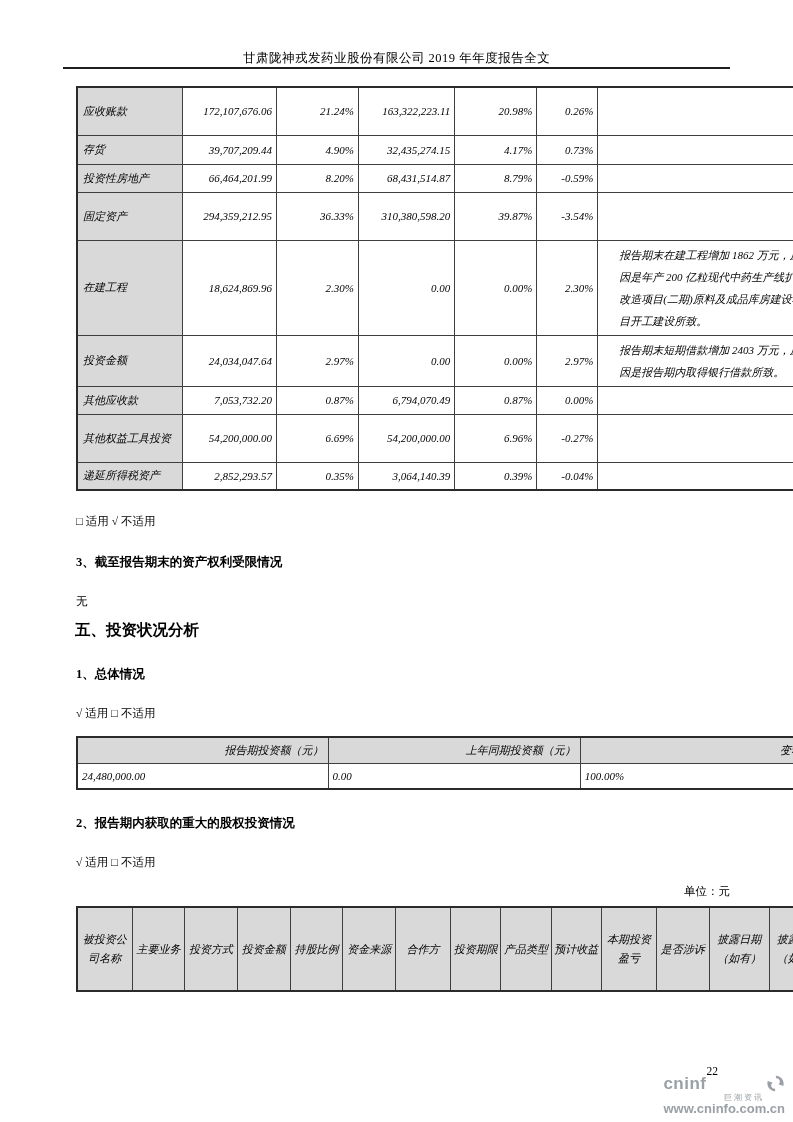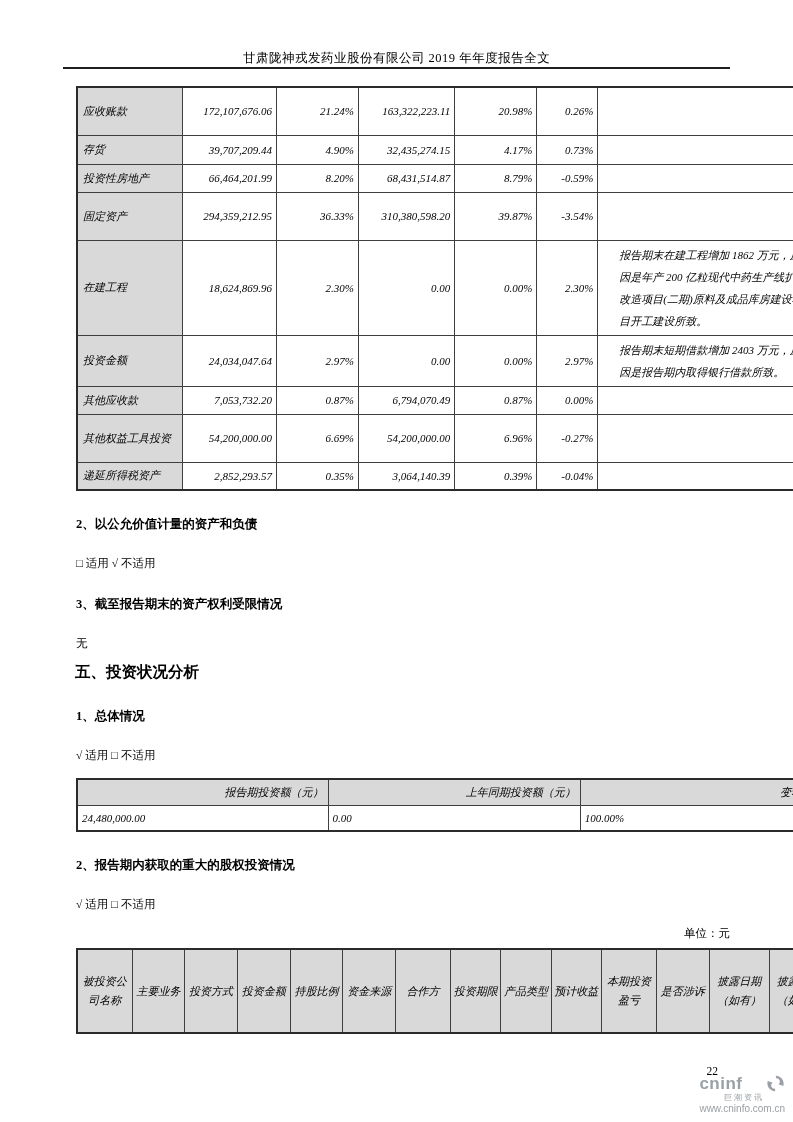--- a/index.html
+++ b/index.html
@@ -48,21 +48,21 @@
     line-height:19px; padding:4px 2px; font-size:11px;
   }
 
   
   .page-num { position:absolute; top:1065px; right:75px; font-size:11.5px; }
   .cninfo { position:absolute; right:8px; top:1074px; text-align:right;
             color:#9aa0a5; font-family:"Liberation Sans","DejaVu Sans",sans-serif; }
   .cninfo-top { display:flex; align-items:center; justify-content:space-between; gap:2px;
                 font-size:17px; font-weight:bold; letter-spacing:0.5px; line-height:18px; }
   .cninfo-cn  { font-size:8px; letter-spacing:2px; margin:0 21px 0 0; line-height:10px; }
-  .cninfo-url { font-size:10px; line-height:12px; }
+  .cninfo-url { font-size:13px; line-height:12px;font-weight:bold; }
   .swirl { width:19px; height:19px; }
 </style>
 </head>
 <body>
 
 <div class="page">
   <div class="content">
 
     <div class="doc-header">甘肃陇神戎发药业股份有限公司 2019 年年度报告全文</div>
 
@@ -154,21 +154,20 @@
           <td class="num">2,852,293.57</td>
           <td class="num">0.35%</td>
           <td class="num">3,064,140.39</td>
           <td class="num">0.39%</td>
           <td class="num">-0.04%</td>
           <td class="note"></td>
         </tr>
       </tbody>
     </table>
 
-    <div class="h-sub">2、以公允价值计量的资产和负债</div>
     <div class="plain">□ 适用 √ 不适用</div>
 
     <div class="h-sub">3、截至报告期末的资产权利受限情况</div>
     <div class="plain">无</div>
 
     <div class="h-main">五、投资状况分析</div>
 
     <div class="h-sub">1、总体情况</div>
     <div class="plain">√ 适用 □ 不适用</div>
 

